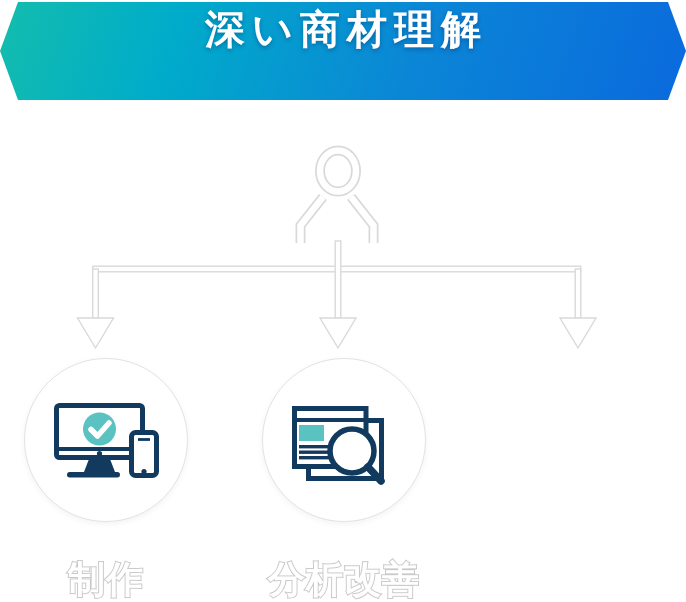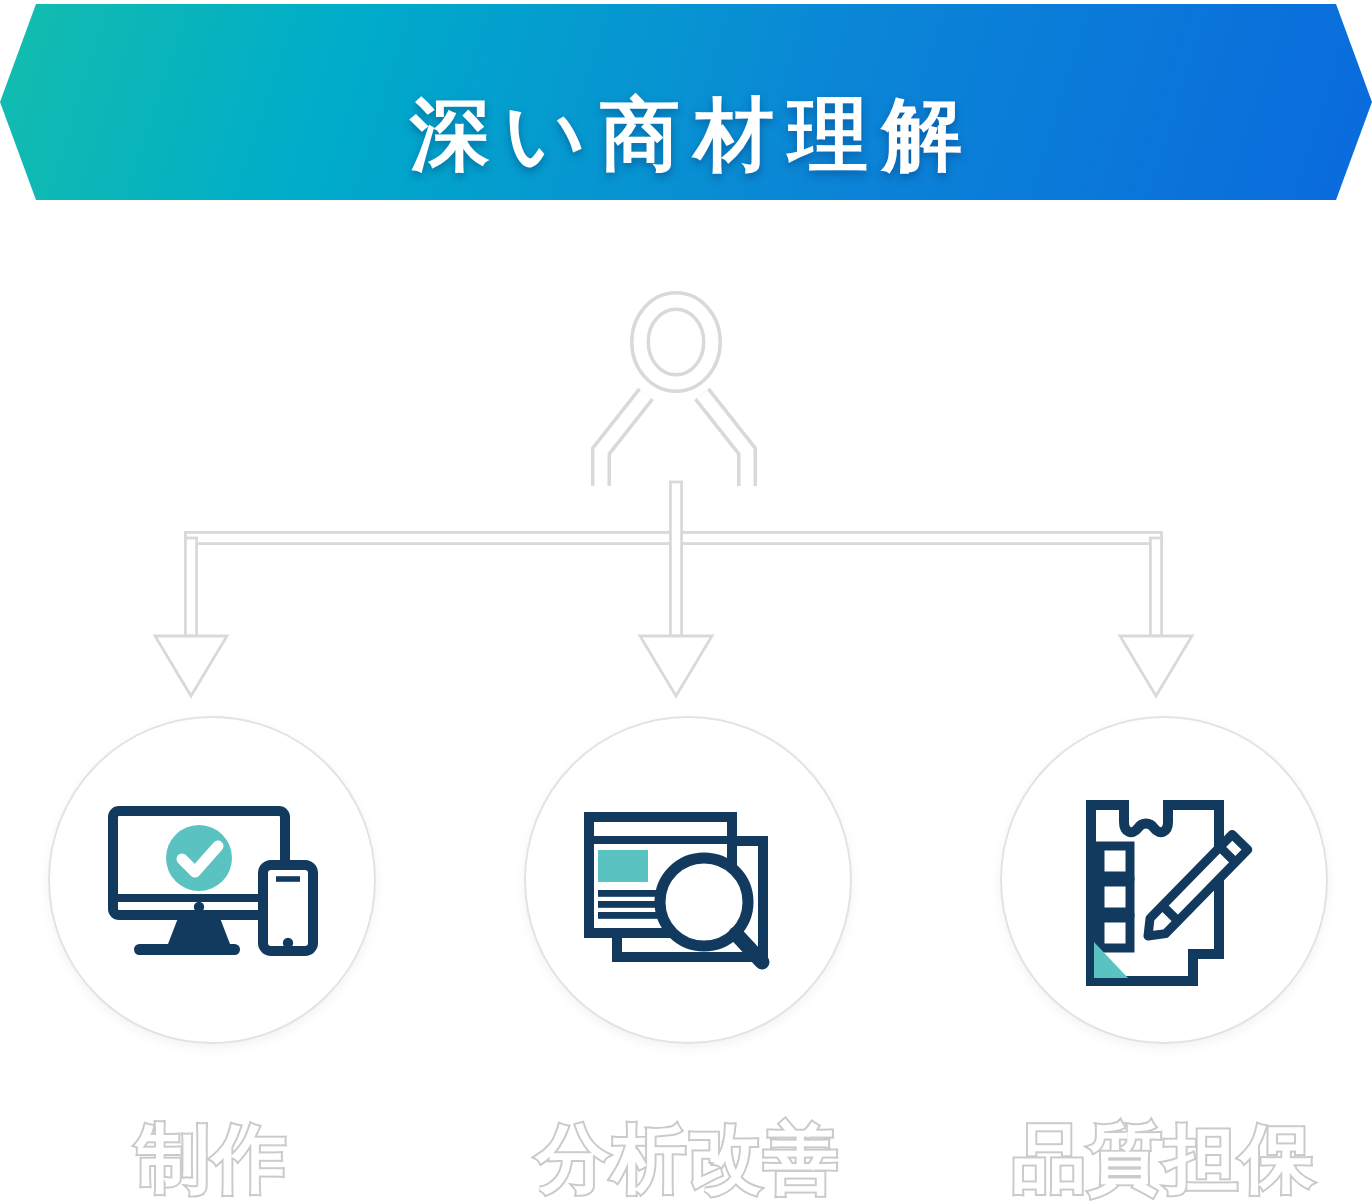--- a/index.html
+++ b/index.html
@@ -7,21 +7,21 @@
     width:686px;height:602px;position:relative;overflow:hidden;
     background:#ffffff;
     font-family:"DejaVu Sans","Liberation Sans",sans-serif;
   }
   .stage{position:absolute;inset:0;width:686px;height:602px;}
 
   
   .banner{
     position:absolute;left:0;top:2px;width:686px;height:98px;
     clip-path:polygon(18px 0%, 668px 0%, 686px 50%, 668px 100%, 18px 100%, 0px 50%);
-    display:flex;align-items:flex-end;justify-content:center;
+    display:flex;align-items:flex-start;justify-content:center;
   }
   .banner-title{
     color:var(--title-color,#fff);
     font-size:40px;font-weight:700;letter-spacing:7px;text-indent:7px;
     padding-bottom:5px;white-space:nowrap;
     text-shadow:0 2px 4px rgba(0,30,80,.35);
   }
 
   
   .lineart{position:absolute;}
@@ -108,29 +108,14 @@
         <circle cx="46.5" cy="27" r="16.5" fill="var(--teal)"></circle>
         <path d="M38,27.5 L44.5,34 L56,21" fill="none" stroke="var(--white)" stroke-width="5.5" stroke-linecap="round" stroke-linejoin="round"></path>
         <rect x="78.5" y="30.5" width="25" height="43" rx="4" fill="var(--white)" stroke="var(--navy)" stroke-width="5"></rect>
         <line x1="85" y1="37.5" x2="97" y2="37.5" stroke="var(--navy)" stroke-width="2.8"></line>
         <circle cx="91" cy="69.5" r="2.6" fill="var(--navy)"></circle>
       </svg>
     </div>
     <div class="item-label">制作</div>
   </div>
 
-  <div class="item item-3">
-    <div class="circle">
-      <svg style="left:40px;top:39px" width="86" height="98" viewBox="0 0 86 98">
-        <path d="M21,4.5 H4.5 V92.5 H55.5 V79 H68.5 V4.5 H43 V13 C43,18 39,20 36,16 C34,13 30,13 28,16 C25,20 21,18 21,13 Z" fill="none" stroke="var(--navy)" stroke-width="5" stroke-linejoin="miter" transform="translate(0,0)"></path>
-        <rect x="9" y="25" width="15" height="15" fill="var(--white)" stroke="var(--navy)" stroke-width="4.5"></rect>
-        <rect x="9" y="43" width="15" height="15" fill="var(--white)" stroke="var(--navy)" stroke-width="4.5"></rect>
-        <rect x="9" y="61" width="15" height="15" fill="var(--white)" stroke="var(--navy)" stroke-width="4.5"></rect>
-        <path d="M6,73 V91 H23 Z" fill="var(--teal)"></path>
-        <path d="M33,70 L34,61.2 L75.1,19.2 L82.9,26.8 L41.8,68.8 Z" fill="var(--white)" stroke="var(--navy)" stroke-width="4.5" stroke-linejoin="round"></path>
-        <line x1="68.9" y1="25.5" x2="76.7" y2="33.1" stroke="var(--navy)" stroke-width="4.5"></line>
-        <line x1="40.2" y1="54.9" x2="48" y2="62.5" stroke="var(--navy)" stroke-width="4.5"></line>
-      </svg>
-    </div>
-    <div class="item-label">品質担保</div>
-  </div>
 
 </div>
 
 </body></html>

